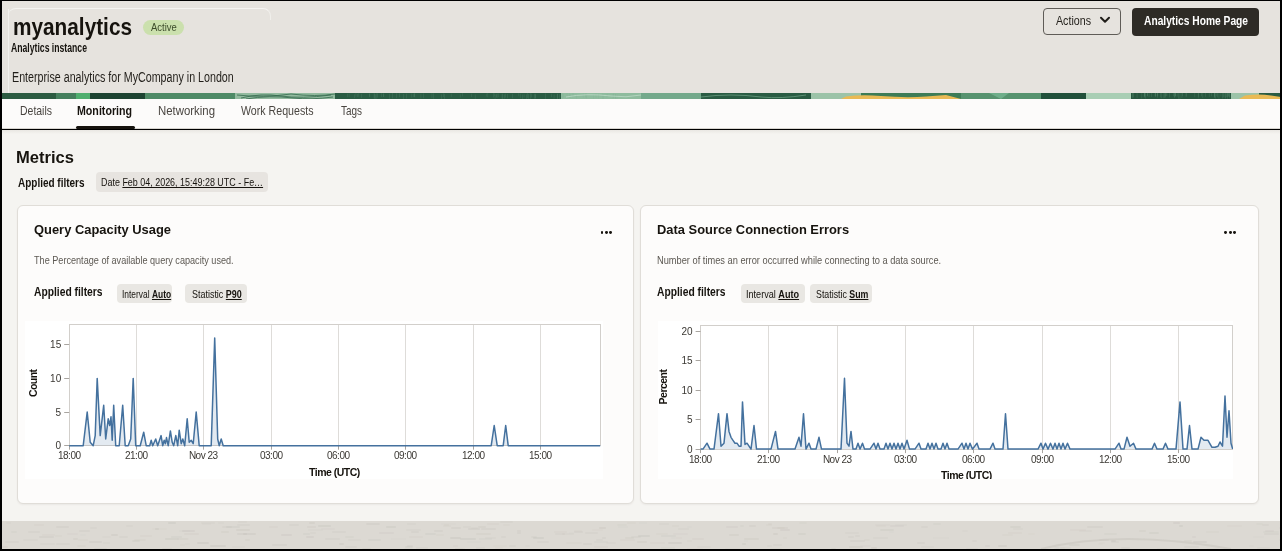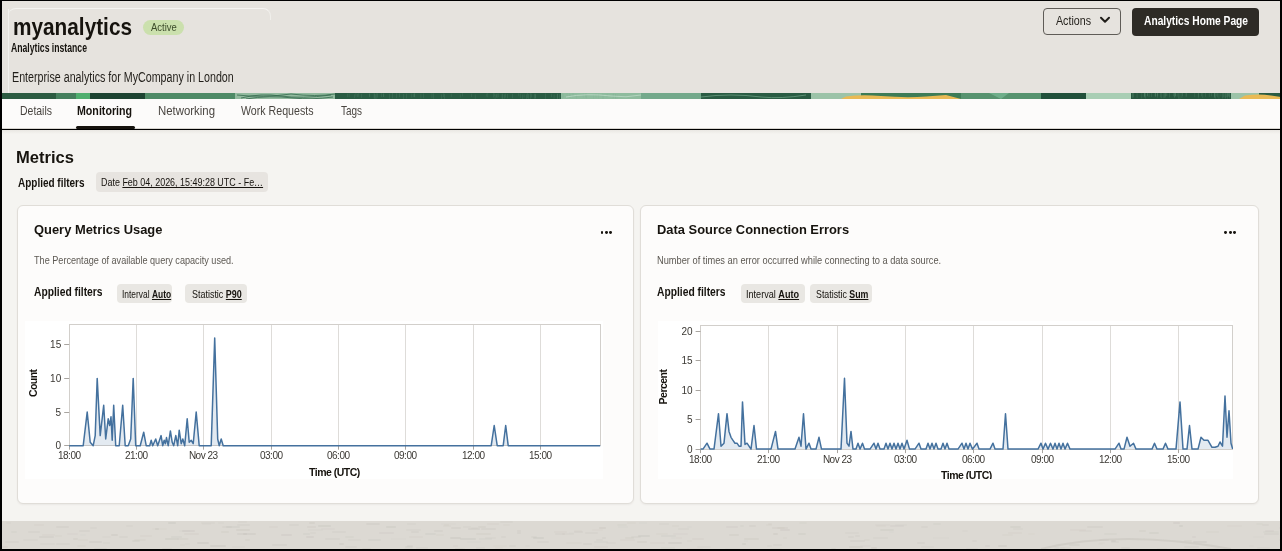--- a/index.html
+++ b/index.html
@@ -227,21 +227,21 @@
 <div class="t " style="left:341.0px;top:104.3px;font-size:13px;color:#494540;transform:scaleX(0.765);transform-origin:0 0;">Tags</div>
 <div class="abs" style="left:76px;top:125.5px;width:58.5px;height:3px;background:#16130e;border-radius:2px;"></div>
 <div class="abs" style="left:1px;top:129.5px;width:1280px;height:391px;background:#f5f4f1;"></div>
 <div class="abs" style="left:1px;top:129.5px;width:1280px;height:4px;background:linear-gradient(#e9e7e3,#f5f4f1);"></div>
 <div class="t " style="left:16.0px;top:149.1px;font-size:17px;color:#16130e;font-weight:700;transform:scaleX(0.974);transform-origin:0 0;">Metrics</div>
 <div class="t " style="left:17.5px;top:176.9px;font-size:12.5px;color:#16130e;font-weight:700;transform:scaleX(0.798);transform-origin:0 0;">Applied filters</div>
 <div class="abs" style="left:95.6px;top:172.4px;width:172.9px;height:19.3px;background:#e7e4e0;border-radius:4px;"></div>
 <div class="t" style="left:101px;top:177.0px;font-size:11px;color:#16130e;transform:scaleX(0.813);transform-origin:0 0;">Date <span style="text-decoration:underline;">Feb 04, 2026, 15:49:28 UTC - Fe…</span></div>
 <div class="abs" style="left:16.5px;top:204.5px;width:617.9px;height:299.3px;background:#fdfcfb;border:1px solid #e0ddd8;border-radius:6px;box-shadow:0 1px 2px rgba(60,55,50,0.06);"></div>
 <div class="abs" style="left:640.2px;top:204.5px;width:618.3999999999999px;height:299.3px;background:#fdfcfb;border:1px solid #e0ddd8;border-radius:6px;box-shadow:0 1px 2px rgba(60,55,50,0.06);"></div>
-<div class="t " style="left:34.0px;top:222.9px;font-size:13px;color:#16130e;font-weight:700;transform:scaleX(0.993);transform-origin:0 0;">Query Metrics Usage</div>
+<div class="t " style="left:34.0px;top:222.9px;font-size:13px;color:#16130e;font-weight:700;transform:scaleX(0.993);transform-origin:0 0;">Query Capacity Usage</div>
 <div class="abs" style="left:600.6px;top:230.8px;width:2.9px;height:2.9px;border-radius:50%;background:#16130e;"></div>
     <div class="abs" style="left:605.0px;top:230.8px;width:2.9px;height:2.9px;border-radius:50%;background:#16130e;"></div>
     <div class="abs" style="left:609.4px;top:230.8px;width:2.9px;height:2.9px;border-radius:50%;background:#16130e;"></div>
 <div class="t " style="left:34.0px;top:254.5px;font-size:10.5px;color:#5c5852;transform:scaleX(0.868);transform-origin:0 0;">The Percentage of available query capacity used.</div>
 <div class="t " style="left:33.5px;top:286.4px;font-size:12.5px;color:#16130e;font-weight:700;transform:scaleX(0.822);transform-origin:0 0;">Applied filters</div>
 <div class="abs" style="left:117.3px;top:284.0px;width:54.8px;height:18.5px;background:#e9e7e3;border-radius:4px;"></div>
     <div class="t" style="left:122.3px;top:288.9px;font-size:11.5px;color:#16130e;transform:scaleX(0.732);transform-origin:0 0;">Interval <span style="text-decoration:underline;font-weight:700;">Auto</span></div>
 <div class="abs" style="left:185.0px;top:284.0px;width:62.2px;height:18.5px;background:#e9e7e3;border-radius:4px;"></div>
     <div class="t" style="left:191.9px;top:288.9px;font-size:11.5px;color:#16130e;transform:scaleX(0.778);transform-origin:0 0;">Statistic <span style="text-decoration:underline;font-weight:700;">P90</span></div>
 <div class="t " style="left:656.6px;top:222.9px;font-size:13px;color:#16130e;font-weight:700;transform:scaleX(0.992);transform-origin:0 0;">Data Source Connection Errors</div>

